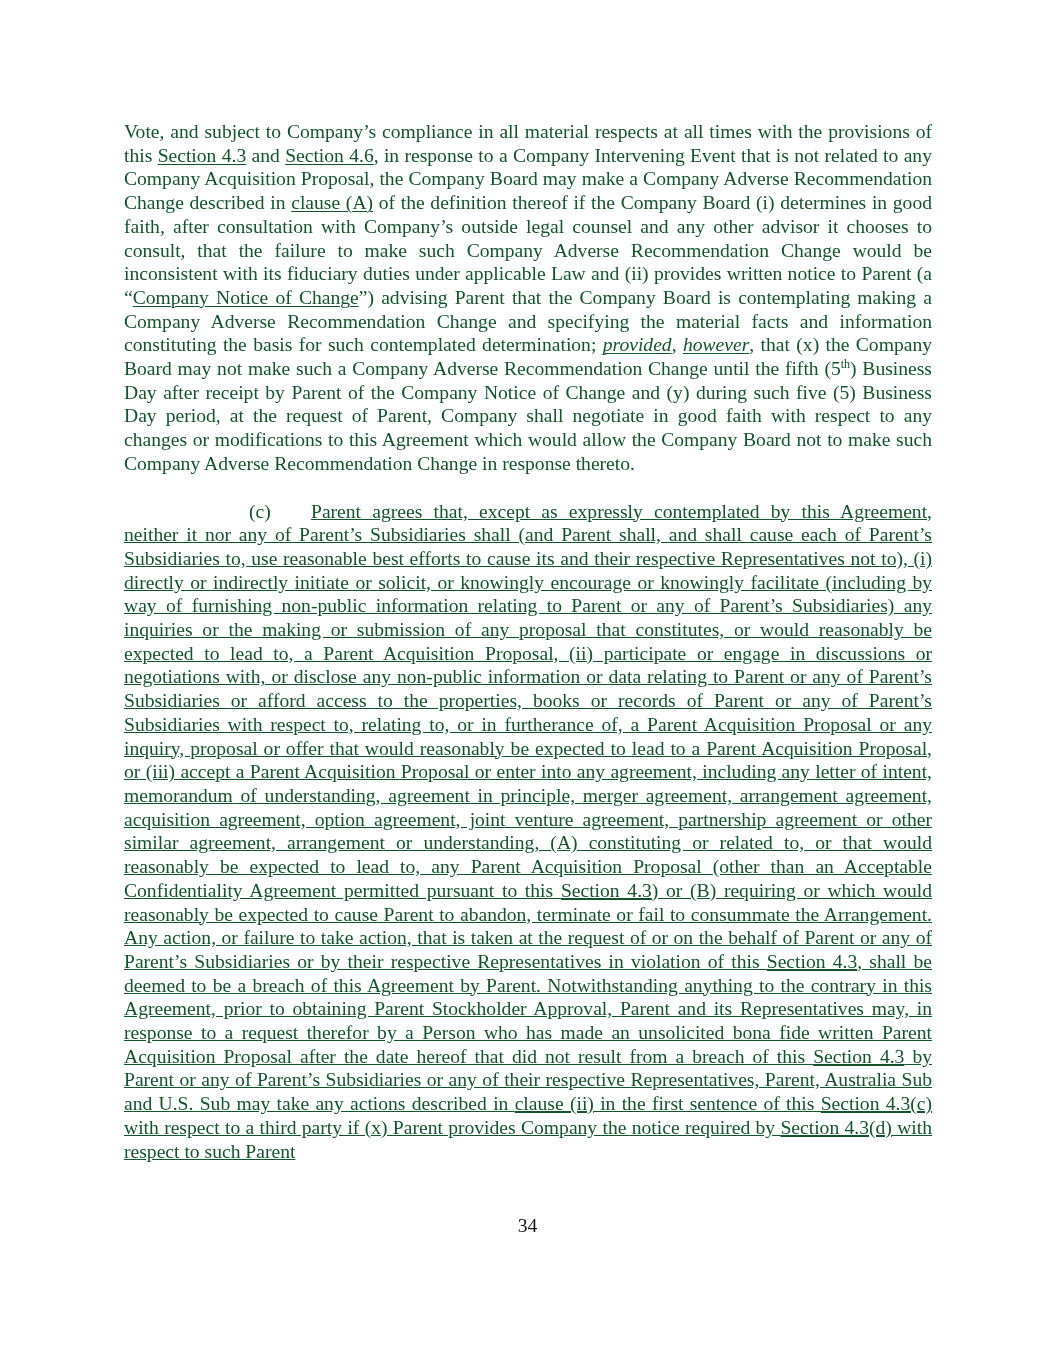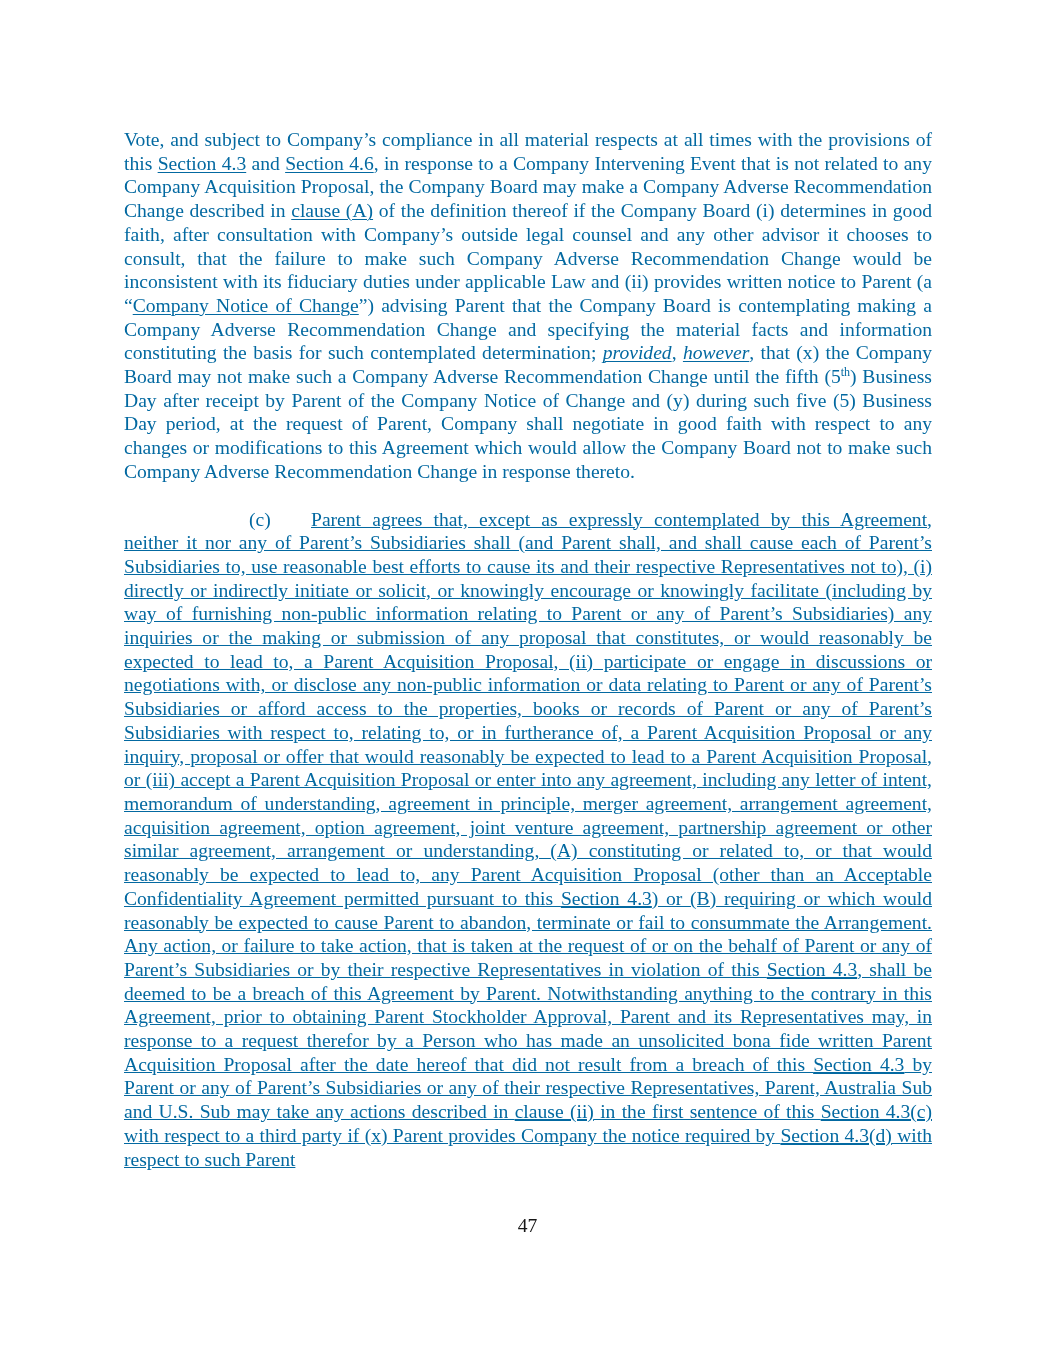--- a/index.html
+++ b/index.html
@@ -1,20 +1,20 @@
 <!DOCTYPE html>
 <html><head>
 <meta charset="utf-8">
 <style>
   html, body { margin: 0; padding: 0; background: #ffffff; }
   body { width: 1055px; height: 1365px; position: relative; overflow: hidden; }
   .page {
-    position: absolute; left: 124px; top: 128px; width: 808px;
+    position: absolute; left: 124px; top: 120px; width: 808px;
     font-family: "Liberation Serif", serif; font-size: 19.6px; line-height: 23.7px;
-    color: #0369a1; text-align: justify;
+    color: #14532d; text-align: justify;
   }
   .para { margin: 0 0 24px 0; }
   .para-c { text-indent: 125px; text-decoration: underline; }
   .lbl { display: inline-block; width: 62px; text-indent: 0; }
   .ul { text-decoration: underline; text-decoration-thickness: 1px; text-underline-offset: 2px; }
   .it { font-style: italic; }
   sup { font-size: 12px; line-height: 0; vertical-align: 7px; }
   .page-number {
     position: absolute; left: 0; width: 1055px; top: 1215px; text-align: center;
     font-family: "Liberation Serif", serif; font-size: 19.6px; color: #161616;
@@ -22,13 +22,13 @@
 </style>
 </head>
 <body>
 
 <div class="page">
   <p class="para"><span>Vote, and subject to Company’s compliance in all material respects at all times with the provisions of this </span><span class="ul">Section 4.3</span><span> and </span><span class="ul">Section 4.6</span><span>, in response to a Company Intervening Event that is not related to any Company Acquisition Proposal, the Company Board may make a Company Adverse Recommendation Change described in </span><span class="ul">clause (A)</span><span> of the definition thereof if the Company Board (i) determines in good faith, after consultation with Company’s outside legal counsel and any other advisor it chooses to consult, that the failure to make such Company Adverse Recommendation Change would be inconsistent with its fiduciary duties under applicable Law and (ii) provides written notice to Parent (a “</span><span class="ul">Company Notice of Change</span><span>”) advising Parent that the Company Board is contemplating making a Company Adverse Recommendation Change and specifying the material facts and information constituting the basis for such contemplated determination; </span><span class="ul it">provided</span><span>, </span><span class="ul it">however</span><span>, that (x) the Company Board may not make such a Company Adverse Recommendation Change until the fifth (5</span><sup>th</sup><span>) Business Day after receipt by Parent of the Company Notice of Change and (y) during such five (5) Business Day period, at the request of Parent, Company shall negotiate in good faith with respect to any changes or modifications to this Agreement which would allow the Company Board not to make such Company Adverse Recommendation Change in response thereto.</span></p>
 
   <p class="para para-c"><span class="lbl">(c)</span><span>Parent agrees that, except as expressly contemplated by this Agreement, neither it nor any of Parent’s Subsidiaries shall (and Parent shall, and shall cause each of Parent’s Subsidiaries to, use reasonable best efforts to cause its and their respective Representatives not to), (i) directly or indirectly initiate or solicit, or knowingly encourage or knowingly facilitate (including by way of furnishing non-public information relating to Parent or any of Parent’s Subsidiaries) any inquiries or the making or submission of any proposal that constitutes, or would reasonably be expected to lead to, a Parent Acquisition Proposal, (ii) participate or engage in discussions or negotiations with, or disclose any non-public information or data relating to Parent or any of Parent’s Subsidiaries or afford access to the properties, books or records of Parent or any of Parent’s Subsidiaries with respect to, relating to, or in furtherance of, a Parent Acquisition Proposal or any inquiry, proposal or offer that would reasonably be expected to lead to a Parent Acquisition Proposal, or (iii) accept a Parent Acquisition Proposal or enter into any agreement, including any letter of intent, memorandum of understanding, agreement in principle, merger agreement, arrangement agreement, acquisition agreement, option agreement, joint venture agreement, partnership agreement or other similar agreement, arrangement or understanding, (A) constituting or related to, or that would reasonably be expected to lead to, any Parent Acquisition Proposal (other than an Acceptable Confidentiality Agreement permitted pursuant to this </span><span class="ul">Section 4.3</span><span>) or (B) requiring or which would reasonably be expected to cause Parent to abandon, terminate or fail to consummate the Arrangement. Any action, or failure to take action, that is taken at the request of or on the behalf of Parent or any of Parent’s Subsidiaries or by their respective Representatives in violation of this </span><span class="ul">Section 4.3</span><span>, shall be deemed to be a breach of this Agreement by Parent. Notwithstanding anything to the contrary in this Agreement, prior to obtaining Parent Stockholder Approval, Parent and its Representatives may, in response to a request therefor by a Person who has made an unsolicited bona fide written Parent Acquisition Proposal after the date hereof that did not result from a breach of this </span><span class="ul">Section 4.3</span><span> by Parent or any of Parent’s Subsidiaries or any of their respective Representatives, Parent, Australia Sub and U.S. Sub may take any actions described in </span><span class="ul">clause (ii)</span><span> in the first sentence of this </span><span class="ul">Section 4.3(c)</span><span> with respect to a third party if (x) Parent provides Company the notice required by </span><span class="ul">Section 4.3(d)</span><span> with respect to such Parent</span></p>
 </div>
 
-<div class="page-number">47</div>
+<div class="page-number">34</div>
 
 </body></html>

